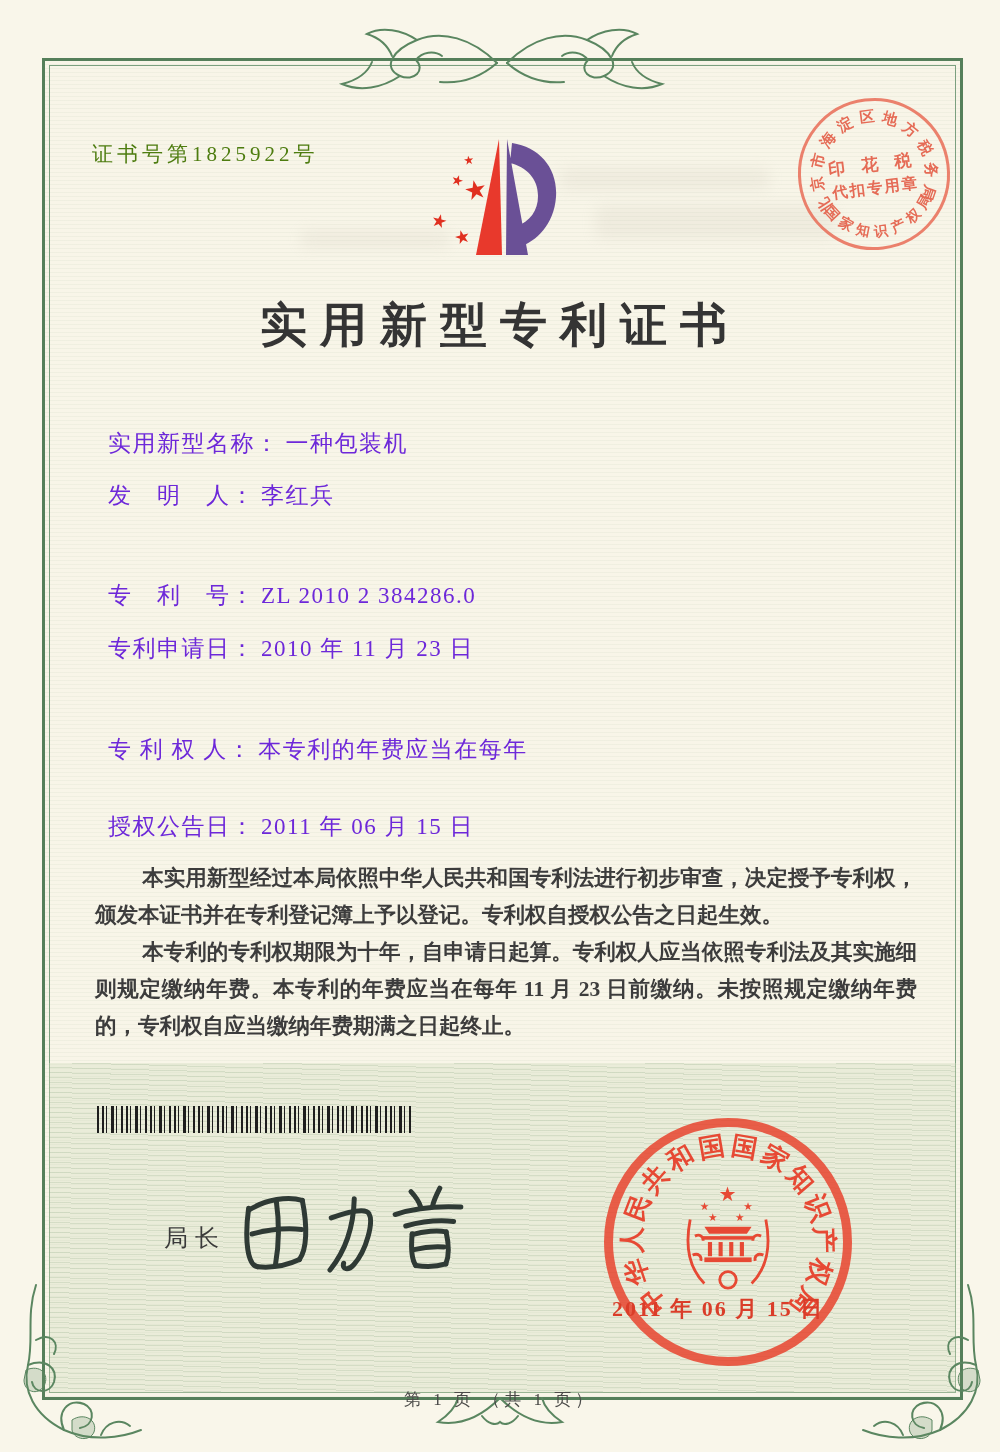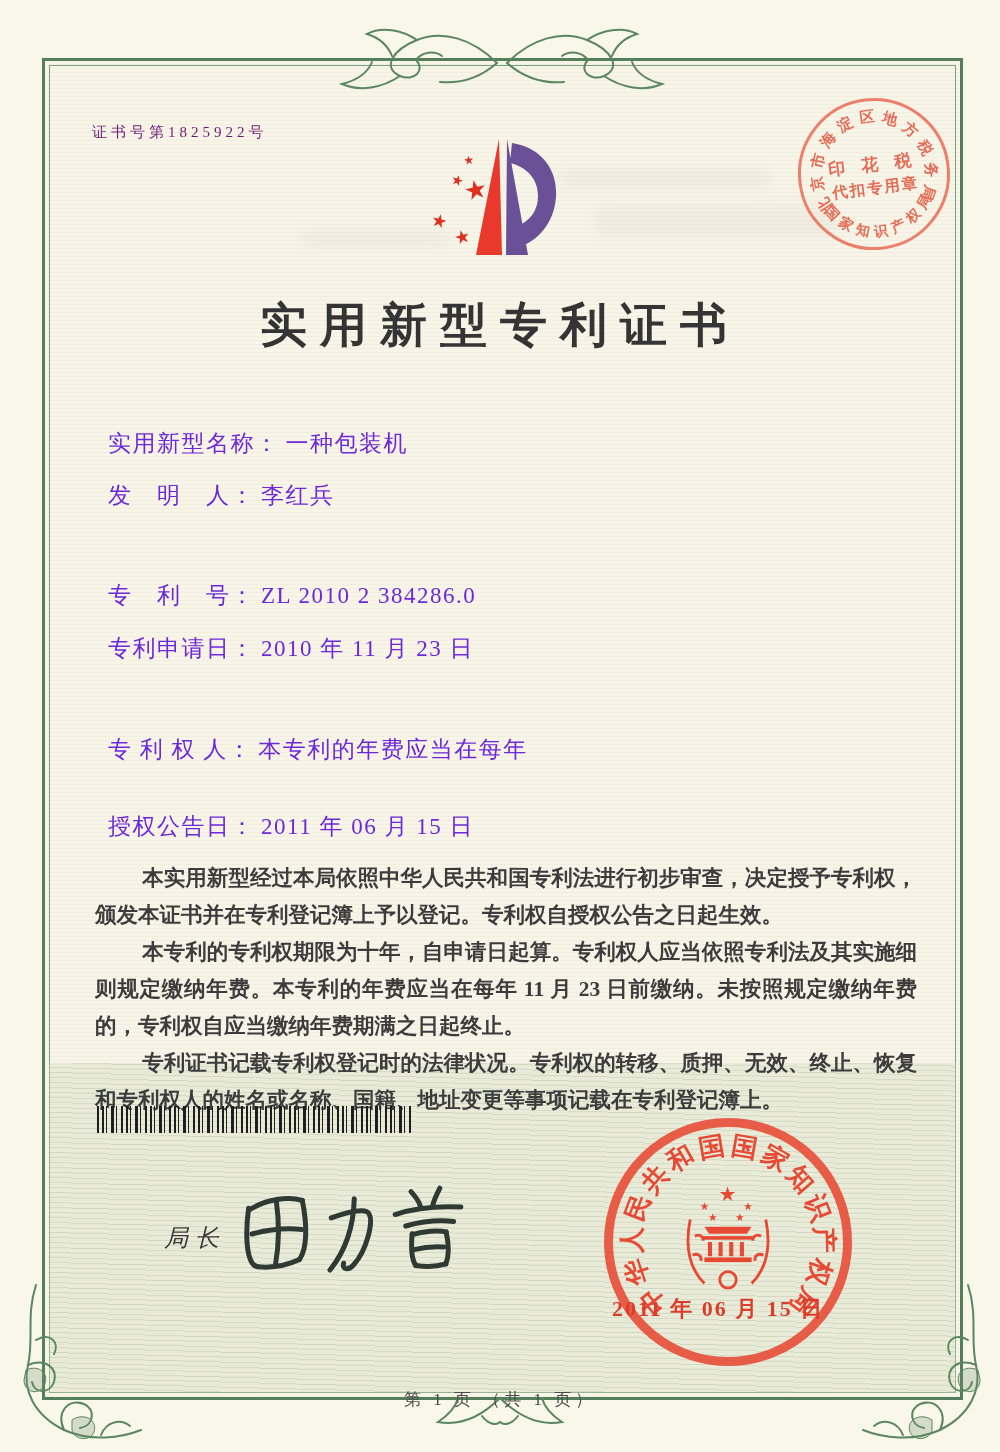--- a/index.html
+++ b/index.html
@@ -22,22 +22,22 @@
     position:absolute;inset:4px;border:1px solid #7ba07f;
   }
   .guilloche-bottom{
     position:absolute;left:4px;right:4px;bottom:4px;height:330px;
     background:
       repeating-linear-gradient(1.5deg, rgba(125,158,118,0.20) 0 1px, transparent 1px 5px),
       rgba(210,222,190,0.35);
   }
   
   .cert-no{
-    position:absolute;left:92px;top:123px;
-    font-size:15px;letter-spacing:4px;color:#701a75;
+    position:absolute;left:92px;top:140px;
+    font-size:21px;letter-spacing:4px;color:#4d7c0f;
   }
   .ghost{position:absolute;background:#c9c2b4;filter:blur(7px);opacity:.18;border-radius:8px;}
   
   .main-title{
     position:absolute;left:0;right:0;top:294px;text-align:center;
     font-size:47px;font-weight:bold;letter-spacing:13px;color:#343434;
   }
   
   .field-row{
     position:absolute;left:108px;font-size:23px;color:#6d28d9;
@@ -56,21 +56,21 @@
     background:repeating-linear-gradient(90deg,
       #1e1e1e 0 2px, transparent 2px 5px,
       #1e1e1e 5px 7px, transparent 7px 9px,
       #1e1e1e 9px 10px, transparent 10px 14px,
       #1e1e1e 14px 17px, transparent 17px 19px,
       #1e1e1e 19px 20px, transparent 20px 24px);
   }
   
   .director-label{
     position:absolute;left:164px;top:1222px;font-size:24px;
-    letter-spacing:7px;color:#3a3a3a;font-style:italic;
+    letter-spacing:7px;color:#3a3a3a;
   }
   .sig{position:absolute;left:228px;top:1165px;transform:rotate(-3deg);}
   
   .seal{
     position:absolute;left:604px;top:1118px;width:248px;height:248px;
     border-radius:50%;border:9px solid rgba(232,67,46,0.88);
     box-sizing:border-box;opacity:.96;
   }
   .seal .arc-char{position:absolute;font-weight:bold;color:#e7432e;
     font-size:26px;font-family:"Liberation Serif",serif;}
@@ -194,21 +194,20 @@
 <div class="field-row" style="top:734px">
   <span>专 利 权 人：</span><span class="val">本专利的年费应当在每年</span>
 </div>
 <div class="field-row" style="top:811px">
   <span>授权公告日：</span><span class="val">2011 年 06 月 15 日</span>
 </div>
 
 <div class="body-text">
   <p>本实用新型经过本局依照中华人民共和国专利法进行初步审查，决定授予专利权，颁发本证书并在专利登记簿上予以登记。专利权自授权公告之日起生效。</p>
   <p>本专利的专利权期限为十年，自申请日起算。专利权人应当依照专利法及其实施细则规定缴纳年费。本专利的年费应当在每年 11 月 23 日前缴纳。未按照规定缴纳年费的，专利权自应当缴纳年费期满之日起终止。</p>
-  <p>专利证书记载专利权登记时的法律状况。专利权的转移、质押、无效、终止、恢复和专利权人的姓名或名称、国籍、地址变更等事项记载在专利登记簿上。</p>
 </div>
 
 <div class="barcode"></div>
 
 <div class="director-label">局长</div>
 <div class="sig" title="">
   <svg width="240" height="130" viewBox="0 0 240 130">
     <g stroke="#2f3a35" stroke-width="5" fill="none" stroke-linecap="round" stroke-linejoin="round">
 
       <path d="M22,38 C16,70 18,95 28,97"></path>

